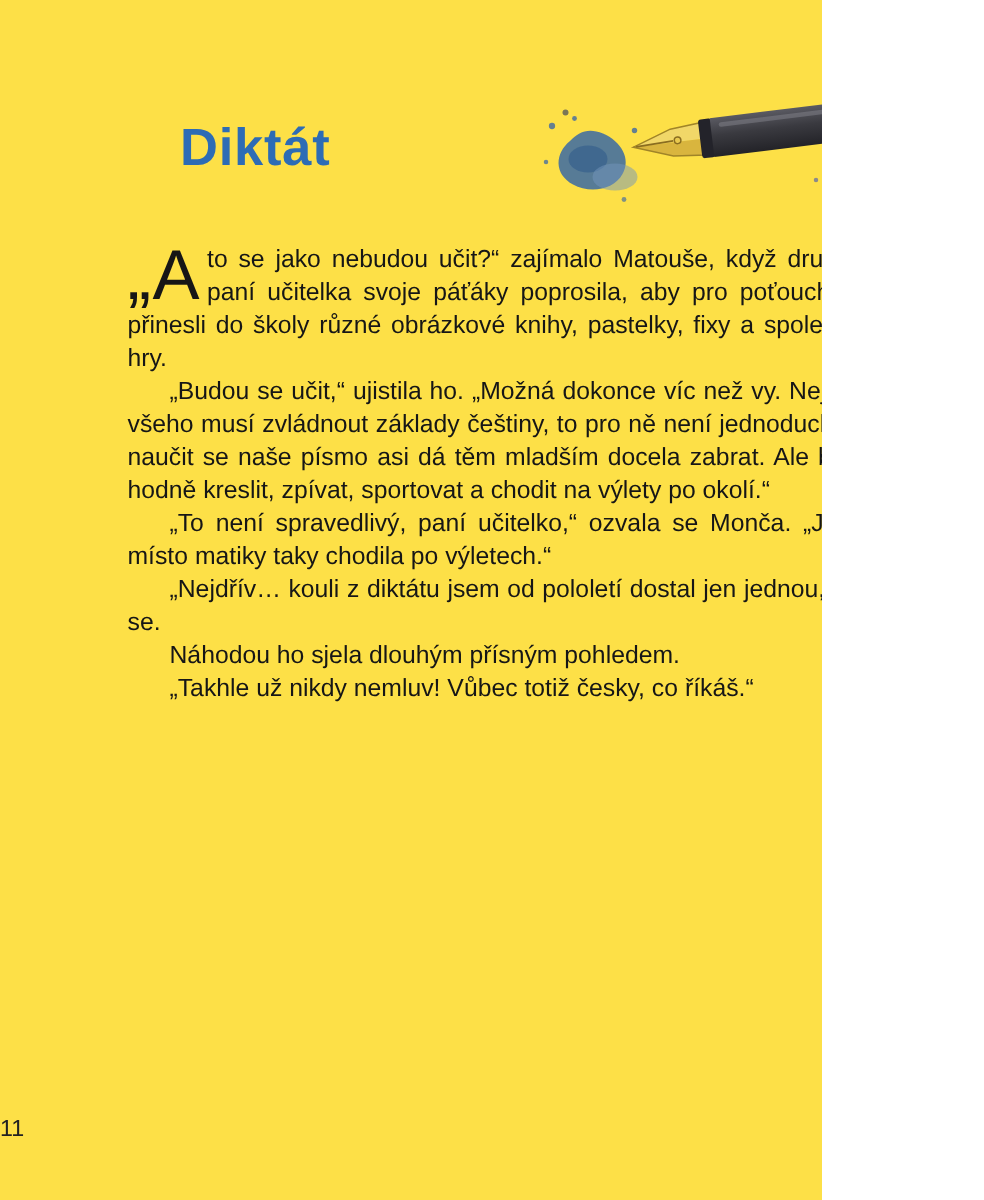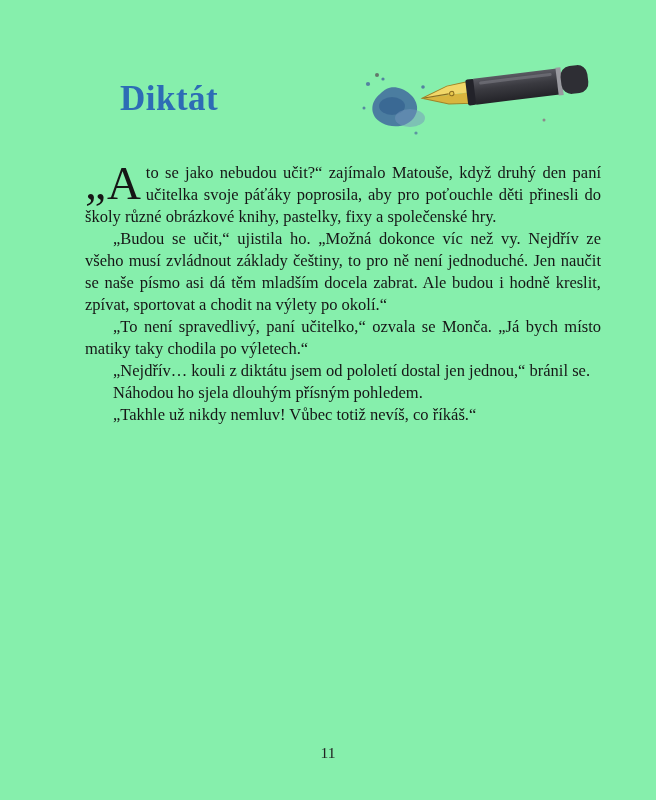--- a/index.html
+++ b/index.html
@@ -2,25 +2,25 @@
 <html lang="cs"><head>
 <meta charset="utf-8">
 <style>
   html, body {
     margin: 0;
     padding: 0;
     background: #ffffff;
   }
   .page {
     position: relative;
-    width: 656px;
+    width: 548px;
     height: 800px;
-    background: #86efac;
+    background: #fde047;
     overflow: hidden;
-    font-family: Liberation Serif, serif;
+    font-family: Liberation Sans, sans-serif;
     color: #161616;
   }
   .title {
     position: absolute;
     left: 120px;
     top: 56px;
     font-size: 35px;
     line-height: 40px;
     color: #2d6cb5;
     letter-spacing: 0.5px;
@@ -56,21 +56,21 @@
     padding-right: 5px;
     padding-top: 2px;
     color: #161616;
   }
   .dc-quote { letter-spacing: 1px; }
   .page-number {
     position: absolute;
     left: 0;
     right: 0;
     top: 744px;
-    text-align: center;
+    text-align: left;
     font-size: 15.5px;
     color: #222222;
   }
 </style>
 </head>
 <body>
 
 <div class="page">
 
   <h1 class="title">Diktát</h1>
@@ -120,18 +120,18 @@
   </div>
 
   <div class="content">
     <p>
       <span class="dropcap"><span class="dc-quote">„</span><span>A</span></span><span>to se jako nebudou učit?“ zajímalo Matouše, když druhý den paní učitelka svoje páťáky poprosila, aby pro poťouchle děti přinesli do školy různé obrázkové knihy, pastelky, fixy a společenské hry.</span>
     </p>
     <p class="indent">„Budou se učit,“ ujistila ho. „Možná dokonce víc než vy. Nejdřív ze všeho musí zvládnout základy češtiny, to pro ně není jednoduché. Jen naučit se naše písmo asi dá těm mladším docela zabrat. Ale budou i hodně kreslit, zpívat, sportovat a chodit na výlety po okolí.“</p>
     <p class="indent">„To není spravedlivý, paní učitelko,“ ozvala se Monča. „Já bych místo matiky taky chodila po výletech.“</p>
     <p class="indent">„Nejdřív… kouli z diktátu jsem od pololetí dostal jen jednou,“ bránil se.</p>
     <p class="indent">Náhodou ho sjela dlouhým přísným pohledem.</p>
-    <p class="indent">„Takhle už nikdy nemluv! Vůbec totiž nevíš, co říkáš.“</p>
+    <p class="indent">„Takhle už nikdy nemluv! Vůbec totiž česky, co říkáš.“</p>
   </div>
 
   <div class="page-number">11</div>
 
 </div>
 
 </body></html>

